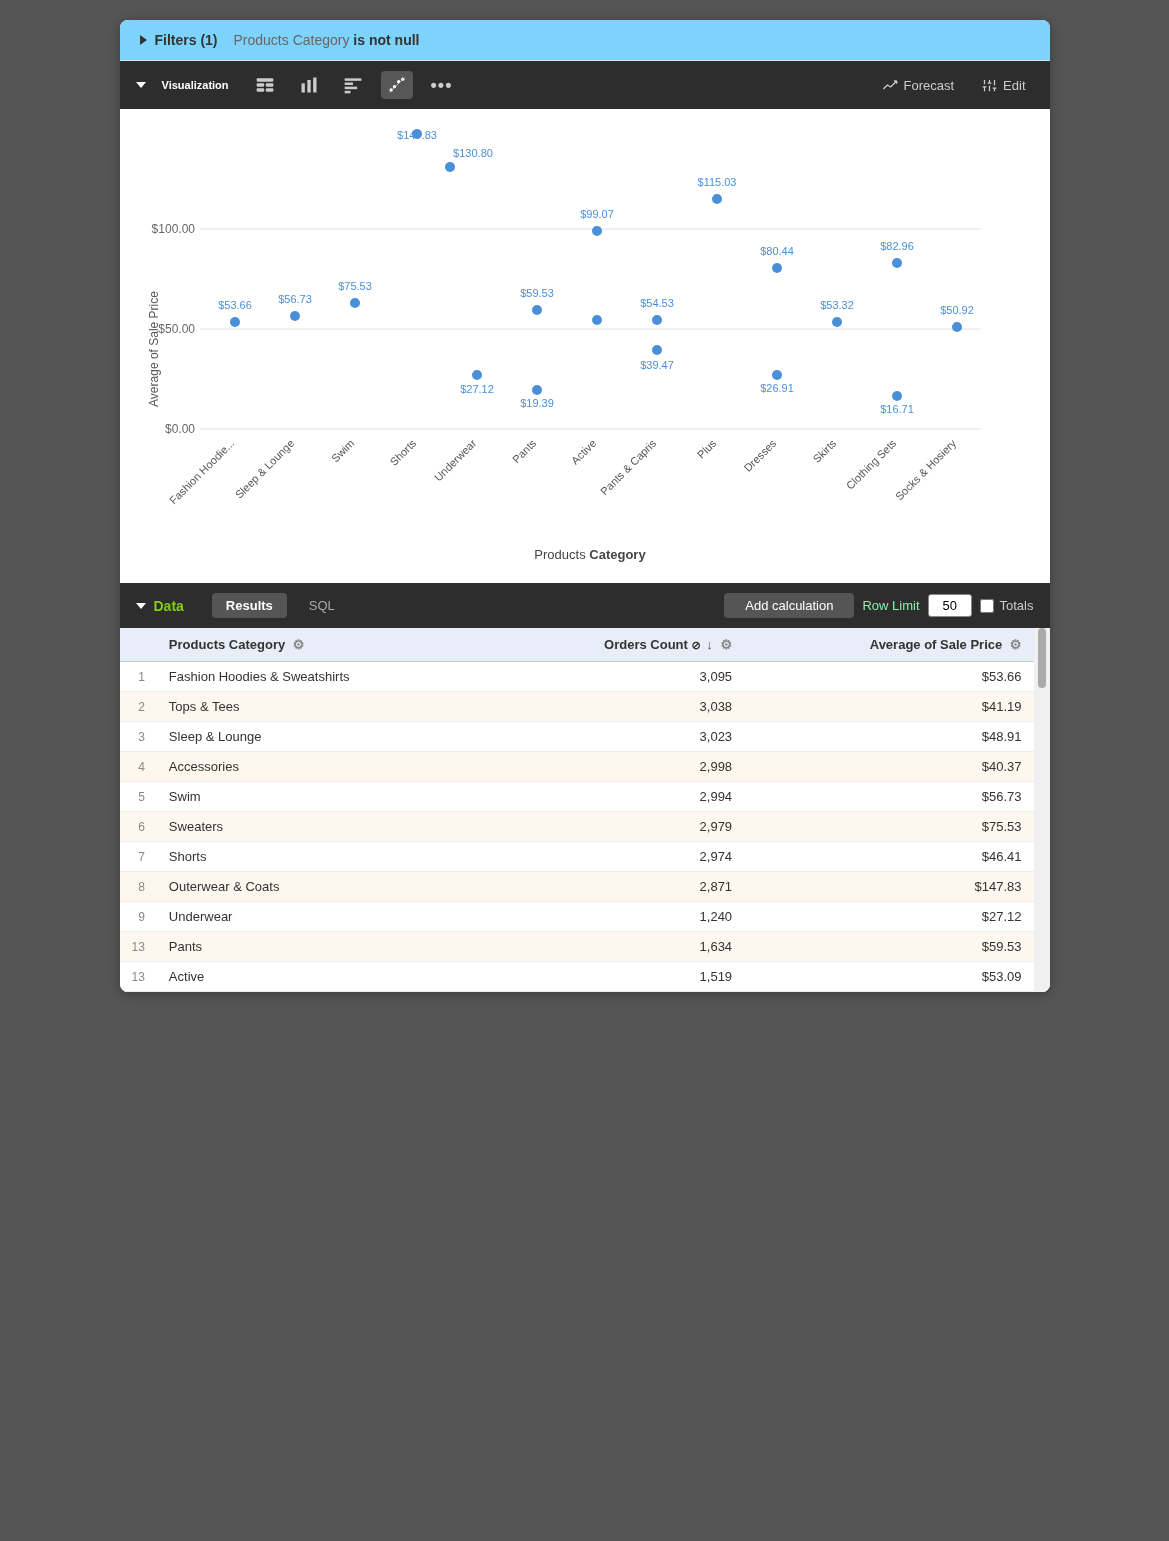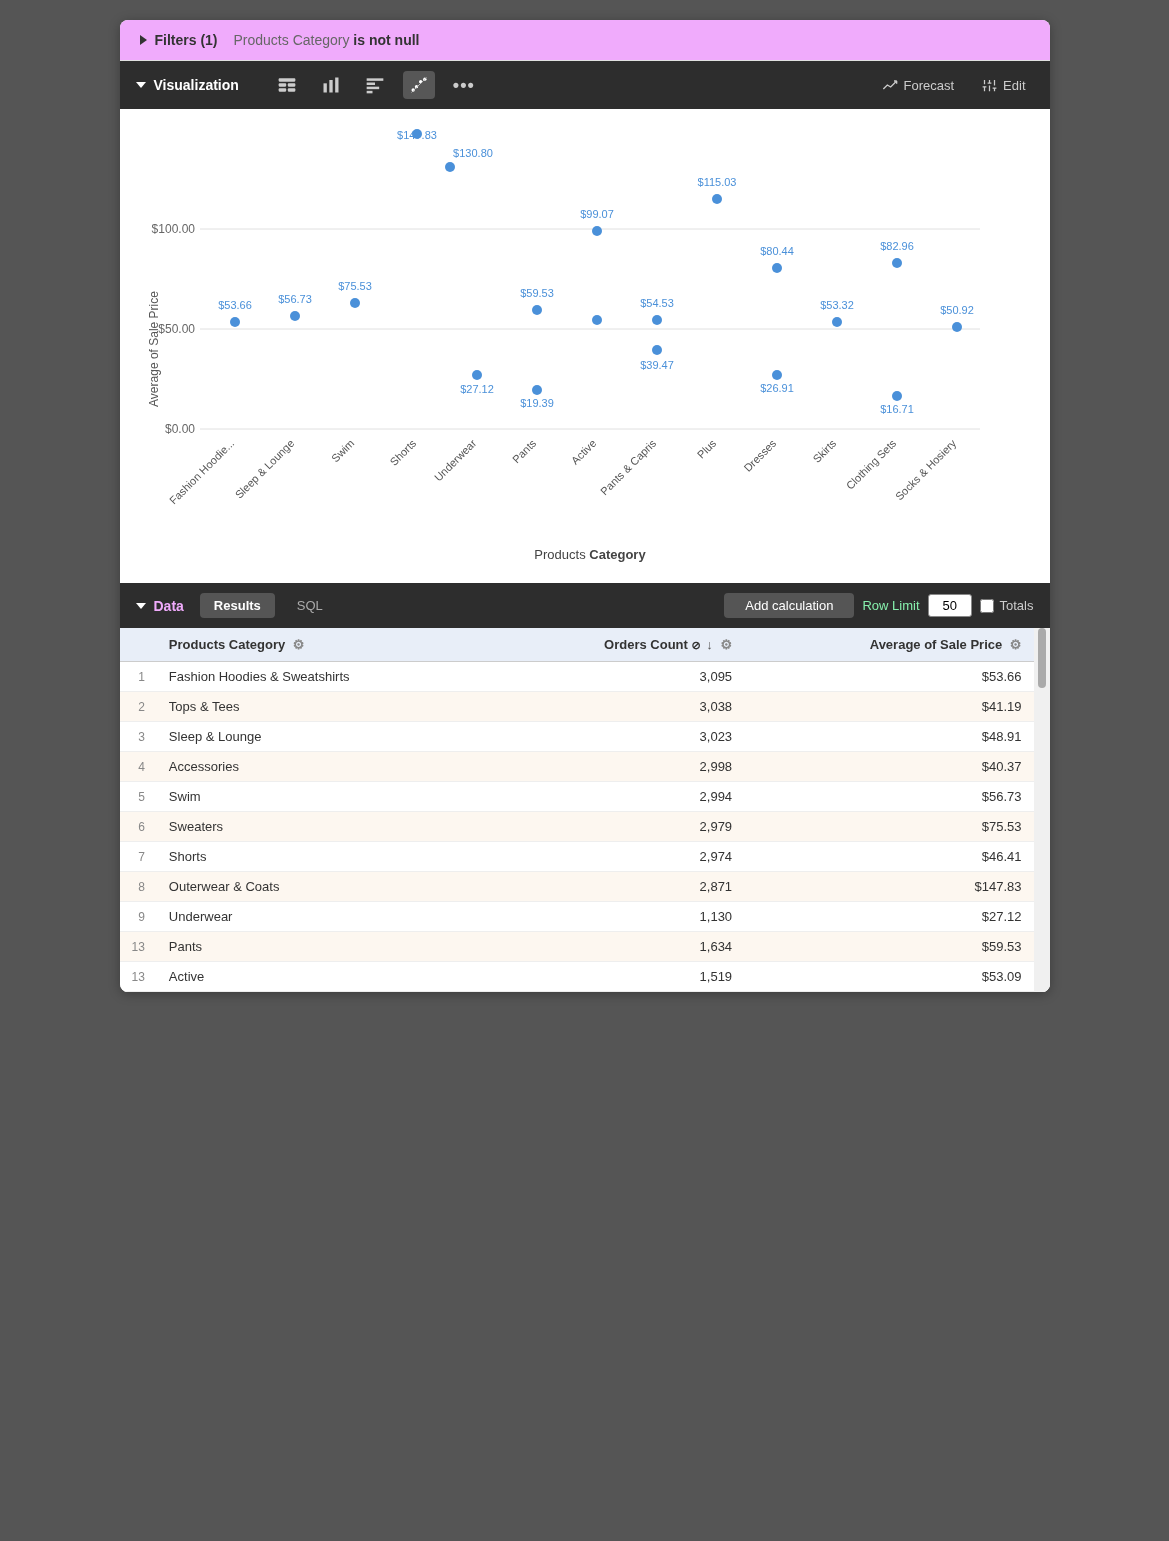--- a/index.html
+++ b/index.html
@@ -14,21 +14,21 @@
     .container {
       background: #fff;
       border-radius: 8px;
       width: 930px;
       overflow: hidden;
       box-shadow: 0 2px 12px rgba(0,0,0,0.3);
     }
 
     
     .filters-bar {
-      background: #f0abfc;
+      background: #7dd3fc;
       border-bottom: 1px solid #e0e0e0;
       padding: 12px 20px;
       display: flex;
       align-items: center;
       gap: 16px;
     }
     .filters-toggle {
       display: flex;
       align-items: center;
       gap: 8px;
@@ -52,26 +52,26 @@
     
     .viz-toolbar {
       background: #2d2d2d;
       padding: 10px 16px;
       display: flex;
       align-items: center;
       gap: 12px;
     }
     .viz-label {
       color: #fff;
-      font-size: 14px;
+      font-size: 11px;
       font-weight: 600;
       display: flex;
       align-items: center;
-      gap: 8px;
-      margin-right: 20px;
+      gap: 16px;
+      margin-right: 8px;
     }
     .viz-label .arrow-down {
       width: 0; height: 0;
       border-left: 5px solid transparent;
       border-right: 5px solid transparent;
       border-top: 6px solid #fff;
     }
     .viz-icon-btn {
       background: none;
       border: none;
@@ -124,27 +124,27 @@
 
     
     .data-toolbar {
       background: #2d2d2d;
       padding: 10px 16px;
       display: flex;
       align-items: center;
       gap: 8px;
     }
     .data-label {
-      color: #f0abfc;
+      color: #84cc16;
       font-size: 14px;
       font-weight: 600;
       display: flex;
       align-items: center;
       gap: 8px;
-      margin-right: 8px;
+      margin-right: 20px;
     }
     .data-tab {
       background: #555;
       color: #fff;
       font-size: 13px;
       font-weight: 600;
       padding: 5px 14px;
       border-radius: 4px;
       cursor: pointer;
     }
@@ -496,21 +496,21 @@
           <tr>
       <td class="row-num">8</td>
       <td>Outerwear &amp; Coats</td>
       <td class="num">2,871</td>
       <td class="num">$147.83</td>
       <td style="padding:0;width:16px;"></td>
     </tr>
           <tr>
       <td class="row-num">9</td>
       <td>Underwear</td>
-      <td class="num">1,130</td>
+      <td class="num">1,240</td>
       <td class="num">$27.12</td>
       <td style="padding:0;width:16px;"></td>
     </tr>
           <tr>
       <td class="row-num">13</td>
       <td>Pants</td>
       <td class="num">1,634</td>
       <td class="num">$59.53</td>
       <td style="padding:0;width:16px;"></td>
     </tr>

